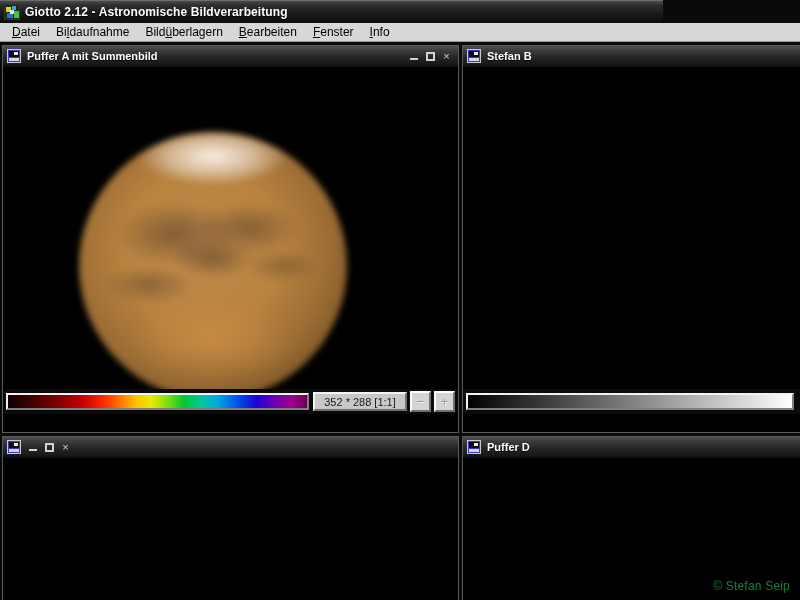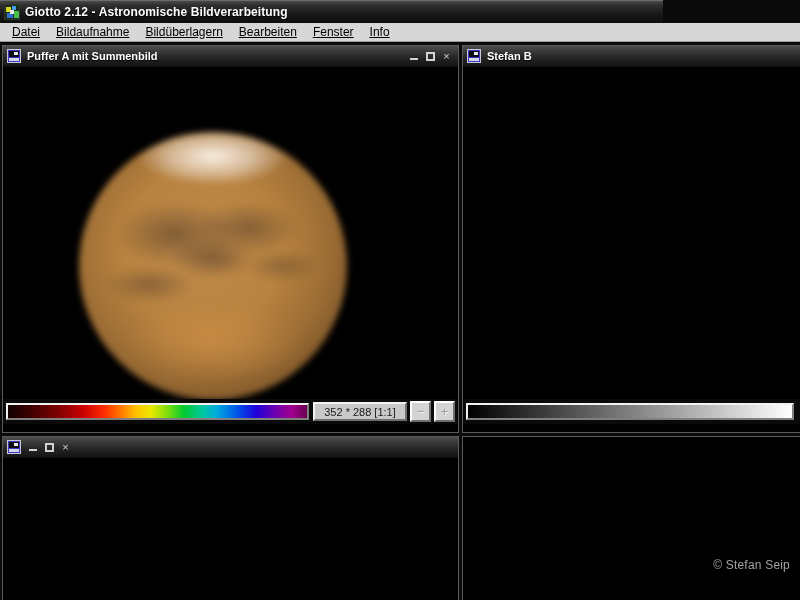--- a/index.html
+++ b/index.html
@@ -65,21 +65,20 @@
   .menubar {
     position: absolute;
     left: 0; top: 23px;
     width: 800px; height: 19px;
     background: #d7d7d7;
     border-bottom: 1px solid #9a9a9a;
     box-sizing: border-box;
     display: flex;
     align-items: center;
     padding-left: 4px;
-    text-decoration: underline;
   }
   .menu-item {
     color: #000;
     font-size: 12px;
     padding: 1px 8px 2px 8px;
     white-space: nowrap;
     cursor: default;
     line-height: 14px;
   }
   .menu-item u { text-decoration: underline; }
@@ -216,21 +215,21 @@
     width: 268px; height: 268px;
     border-radius: 50%;
     background: radial-gradient(circle at 50% 50%, rgba(0,0,0,0) 72%, rgba(0,0,0,0.45) 91%, rgba(0,0,0,0.95) 100%);
     filter: blur(4px);
     pointer-events: none;
   }
 
   
   .statusrow {
     position: absolute;
-    left: 0; bottom: 8px;
+    left: 0; bottom: 18px;
     width: 100%;
     height: 25px;
     background: #0a0a0a;
     display: flex;
     align-items: center;
     box-sizing: border-box;
     padding: 0 3px;
   }
   .gradbar {
     flex: 1 1 auto;
@@ -280,21 +279,21 @@
     color: #9a9a9a;
     font-size: 13px;
     line-height: 1;
     text-shadow: 1px 1px 0 #f4f4f4;
     cursor: default;
   }
 
   .watermark {
     position: absolute;
     right: 11px; bottom: 8px;
-    color: #a3a3a3;
+    color: #15803d;
     font-size: 12px;
     white-space: nowrap;
     letter-spacing: 0.2px;
   }
 </style>
 </head>
 <body>
 
 <div id="app">
 
@@ -385,18 +384,26 @@
           </div>
         <div class="win-btn">
             <span>×</span>
           </div>
       </div>
     </div>
     <div class="buf-body"></div>
   </div>
 
   <div class="buffer buf-d">
+    <div class="buf-title">
+      <div class="buf-icon">
+        <div class="mon"></div>
+          <div class="dot"></div>
+          <div class="base"></div>
+      </div>
+      <div class="buf-title-text">Puffer D</div>
+    </div>
     <div class="buf-body">
       <div class="watermark">© Stefan Seip</div>
     </div>
   </div>
 
 </div>
 
 </body></html>

